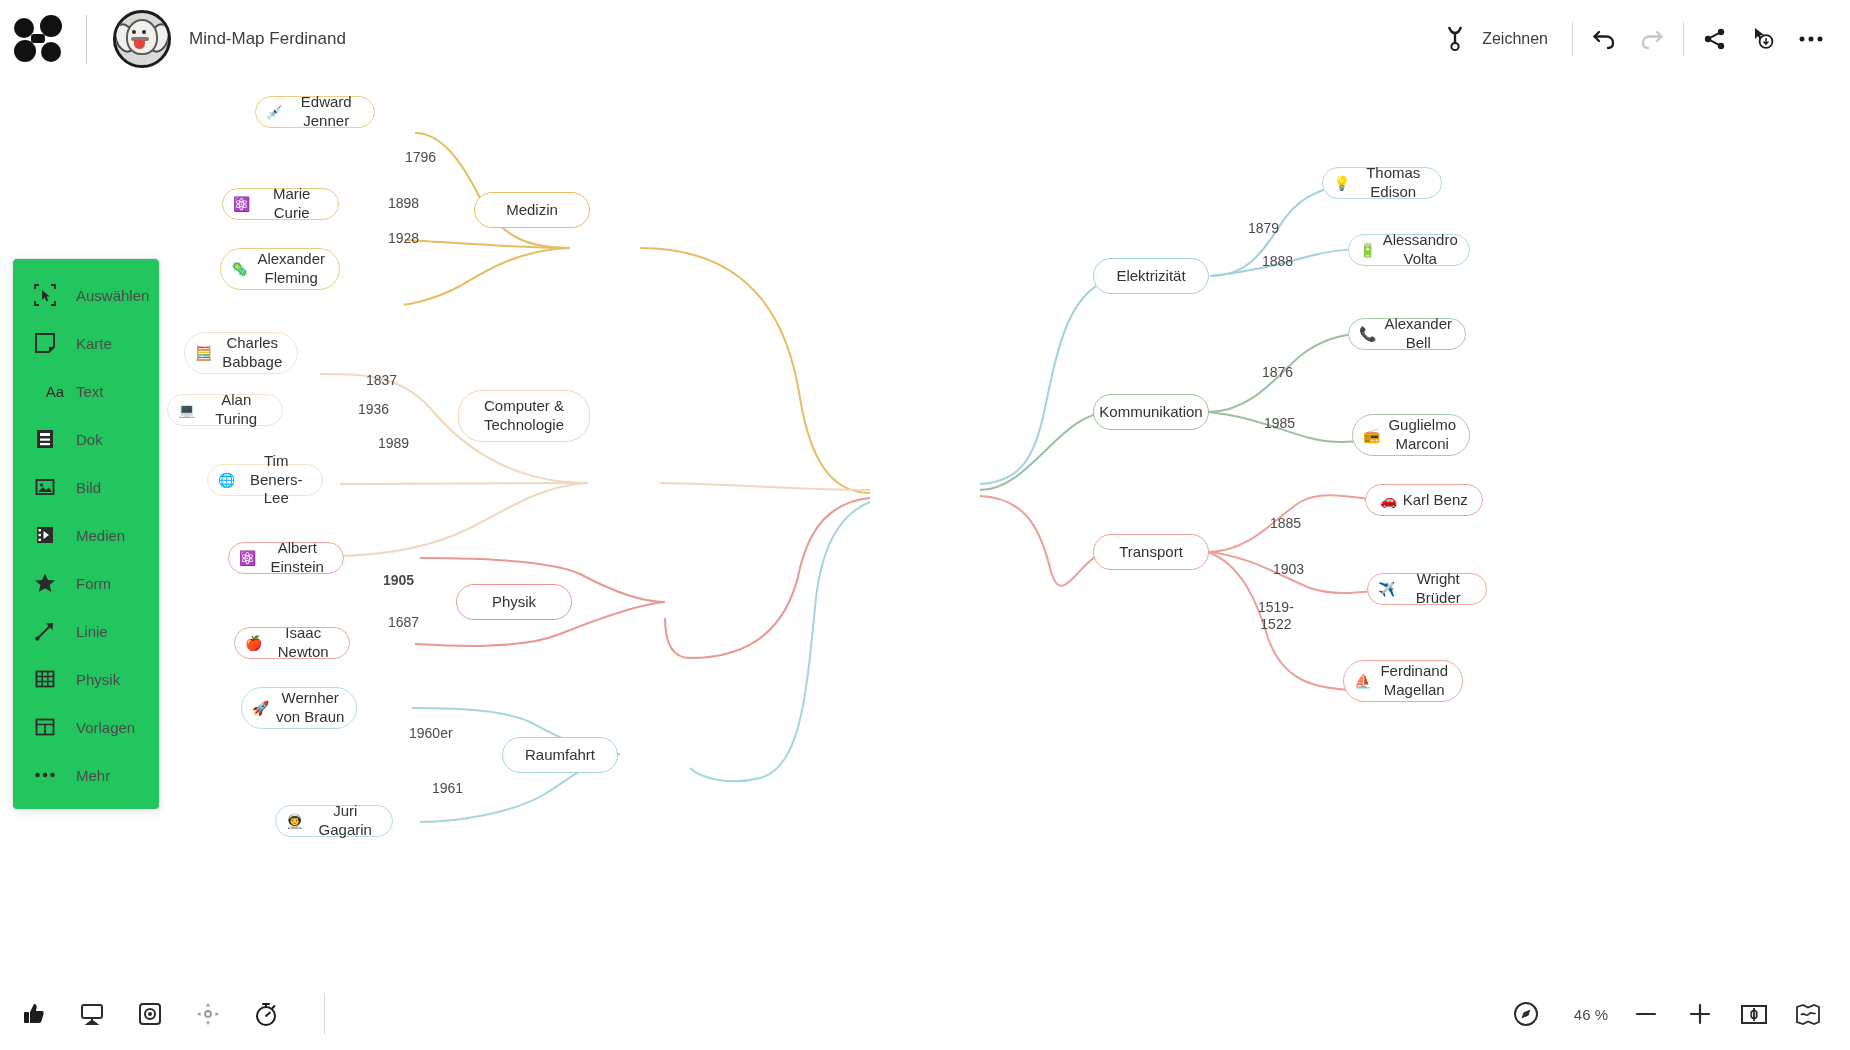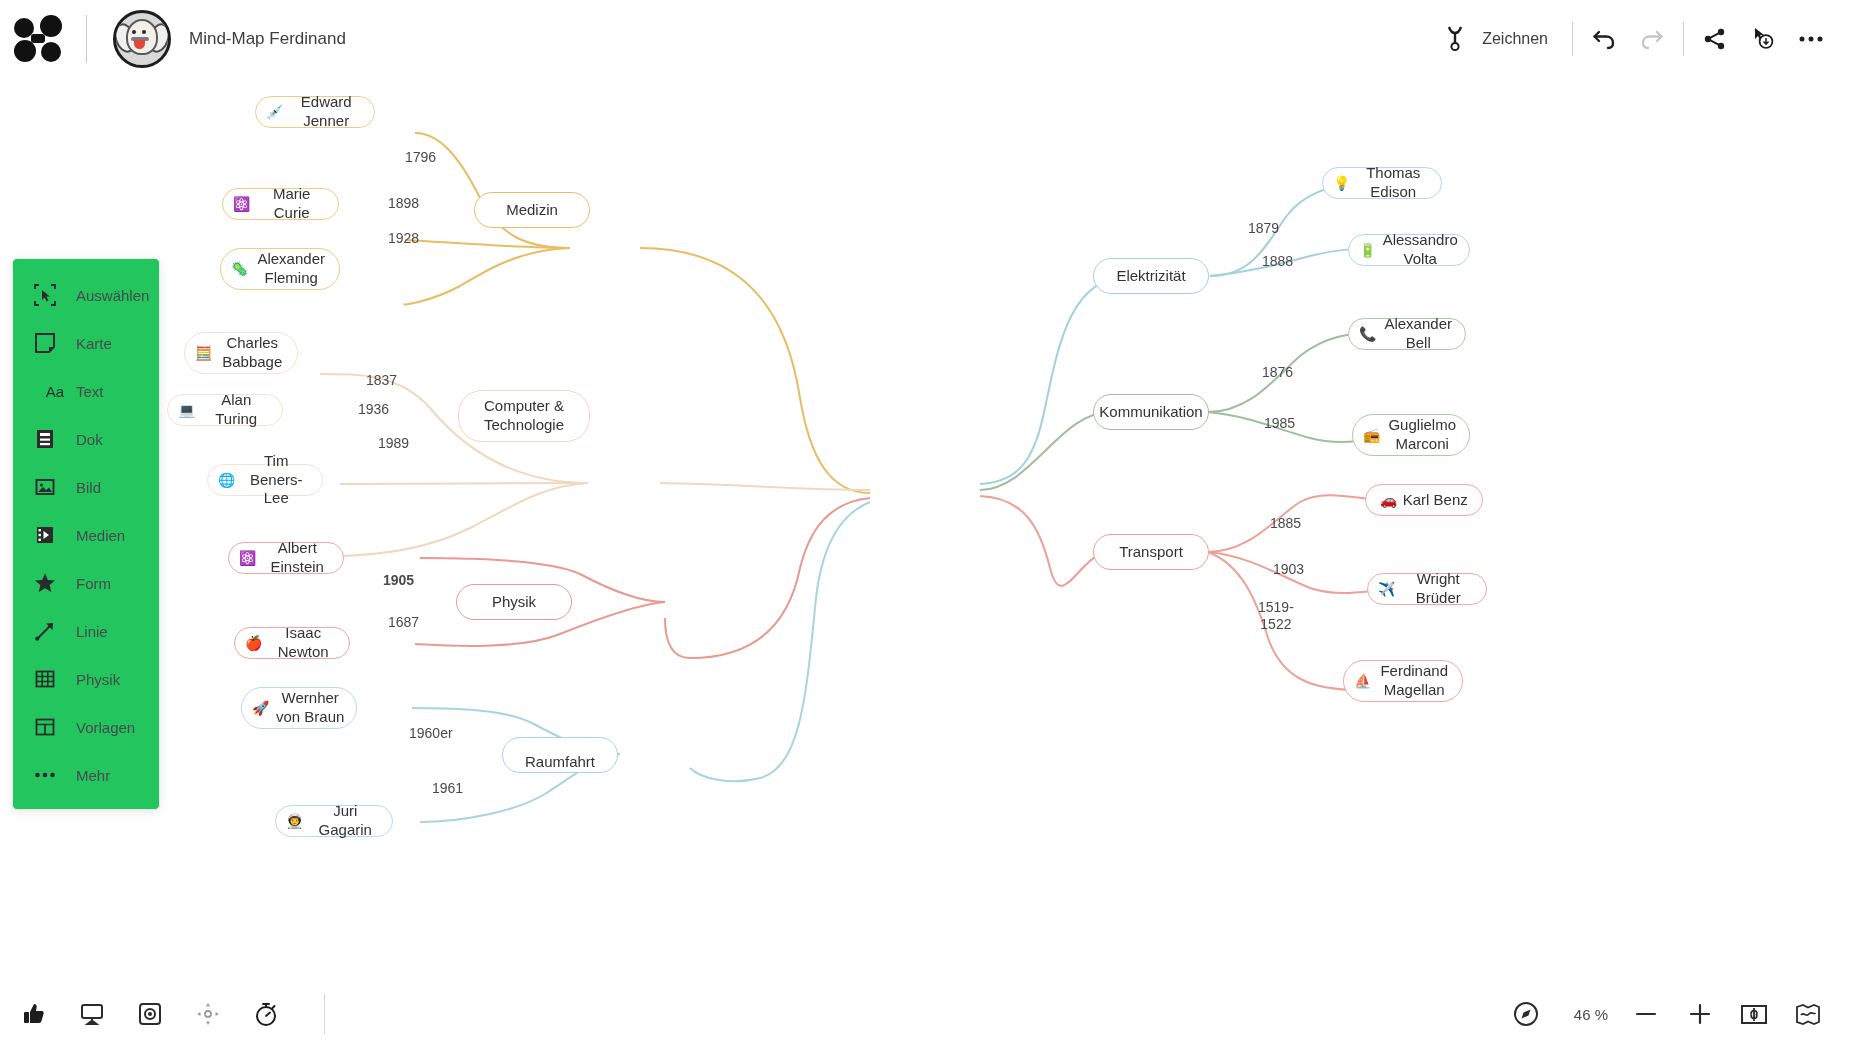--- a/index.html
+++ b/index.html
@@ -426,21 +426,21 @@
     <span class="emoji">⚛️</span>
     <span class="ntext">Albert Einstein</span>
   </div>
   <div class="node n-phy-s" style="left:234px;top:549px;width:116px;height:32px;">
     <span class="emoji">🍎</span>
     <span class="ntext">Isaac Newton</span>
   </div>
   <div class="edge-label" style="left:383px;top:494px;font-weight:bold;">1905</div>
   <div class="edge-label" style="left:388px;top:536px;">1687</div>
 
-  <div class="node n-space" style="left:502px;top:659px;width:116px;height:36px;align-items:flex-end;">
+  <div class="node n-space" style="left:502px;top:659px;width:116px;height:36px;">
     <span class="ntext">Raumfahrt</span>
   </div>
   <div class="node n-space-s" style="left:241px;top:609px;width:116px;height:42px;">
     <span class="emoji">🚀</span>
     <span class="ntext">Wernher von Braun</span>
   </div>
   <div class="node n-space-s" style="left:275px;top:727px;width:118px;height:32px;">
     <span class="emoji">👨‍🚀</span>
     <span class="ntext">Juri Gagarin</span>
   </div>

